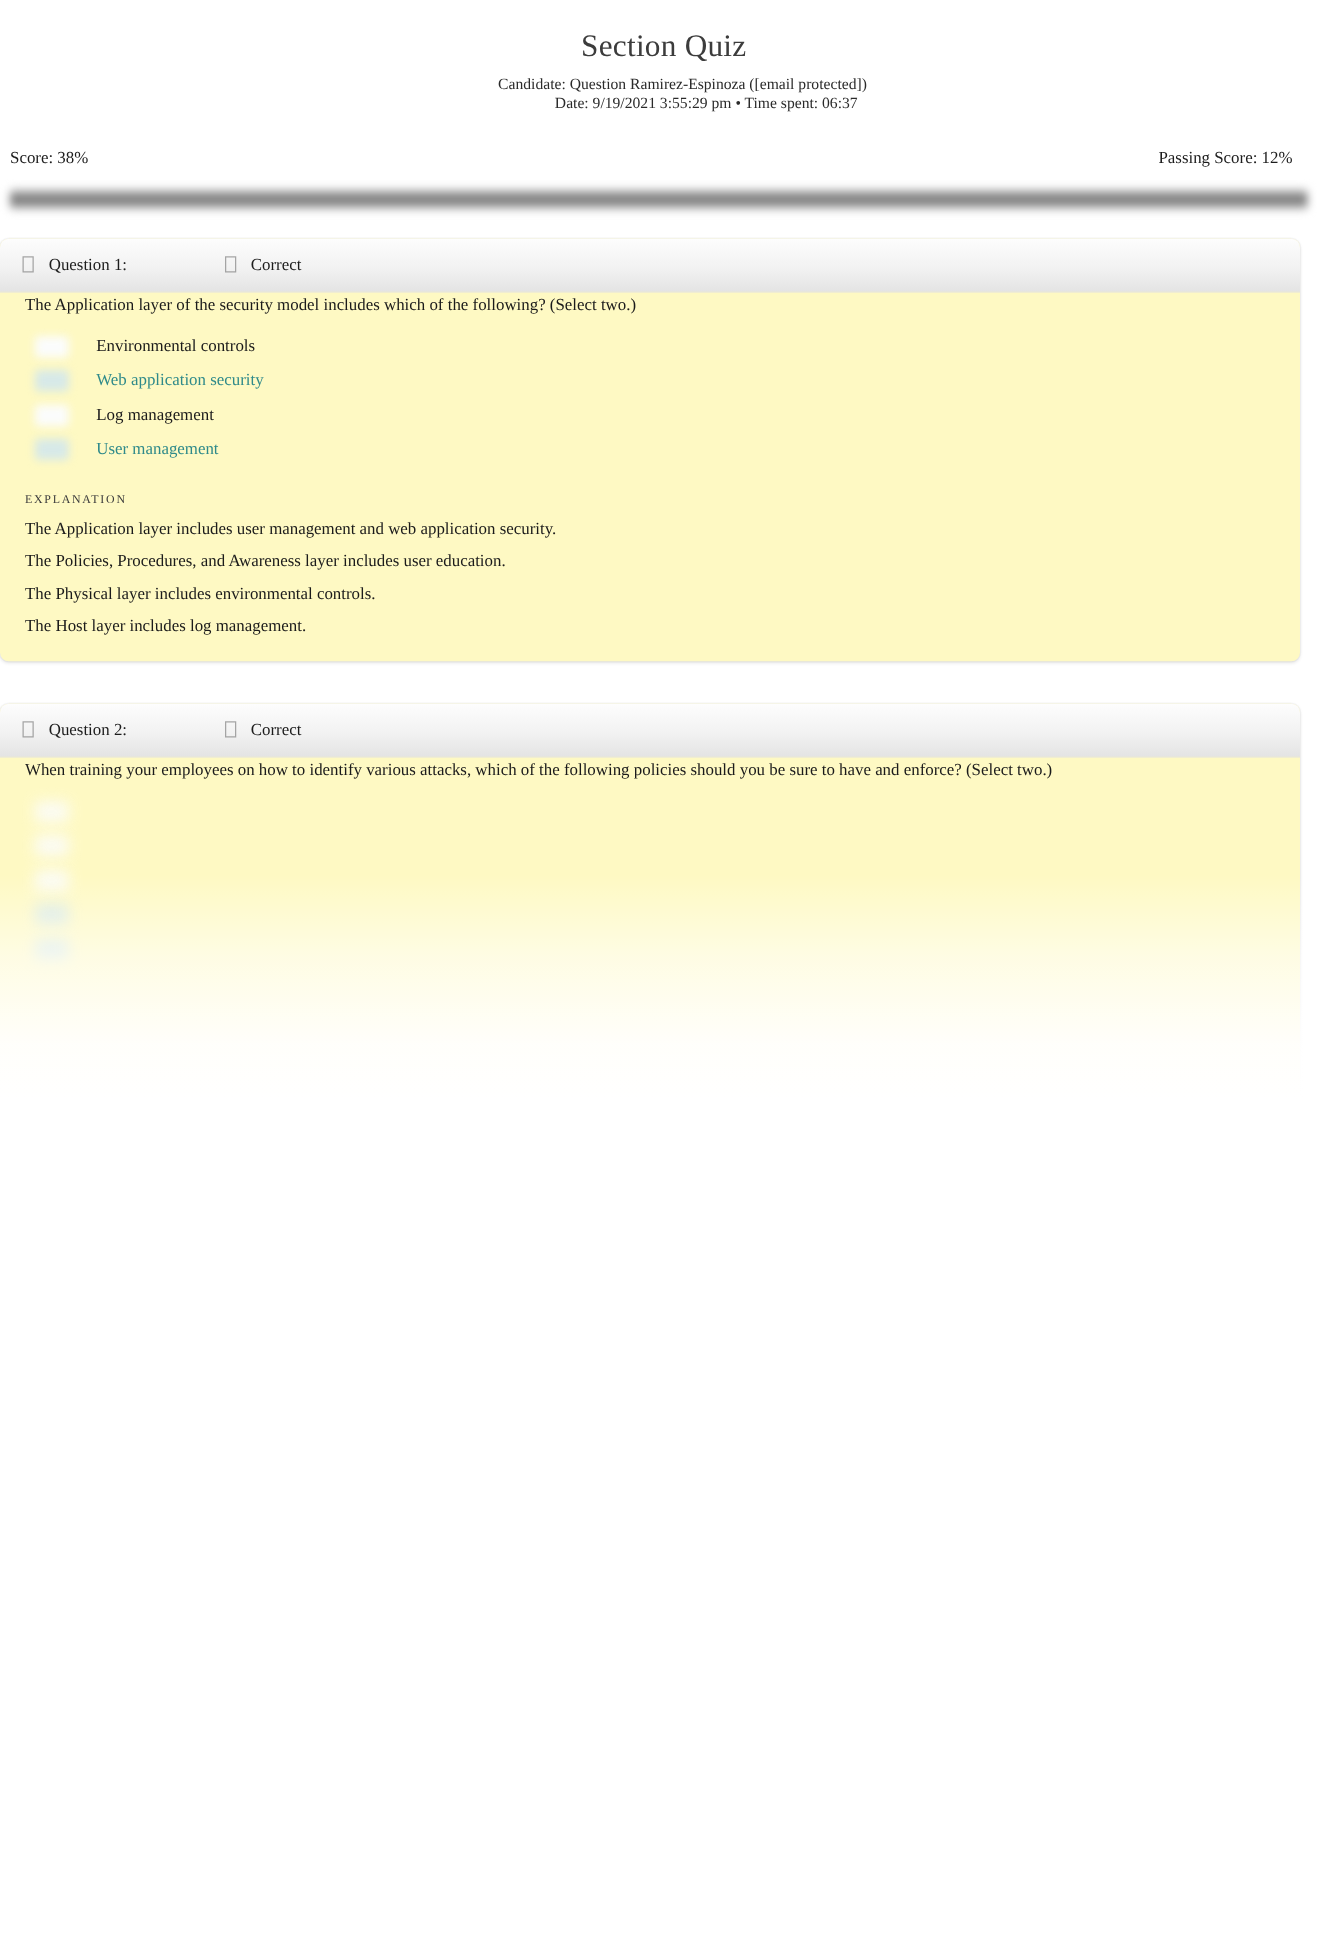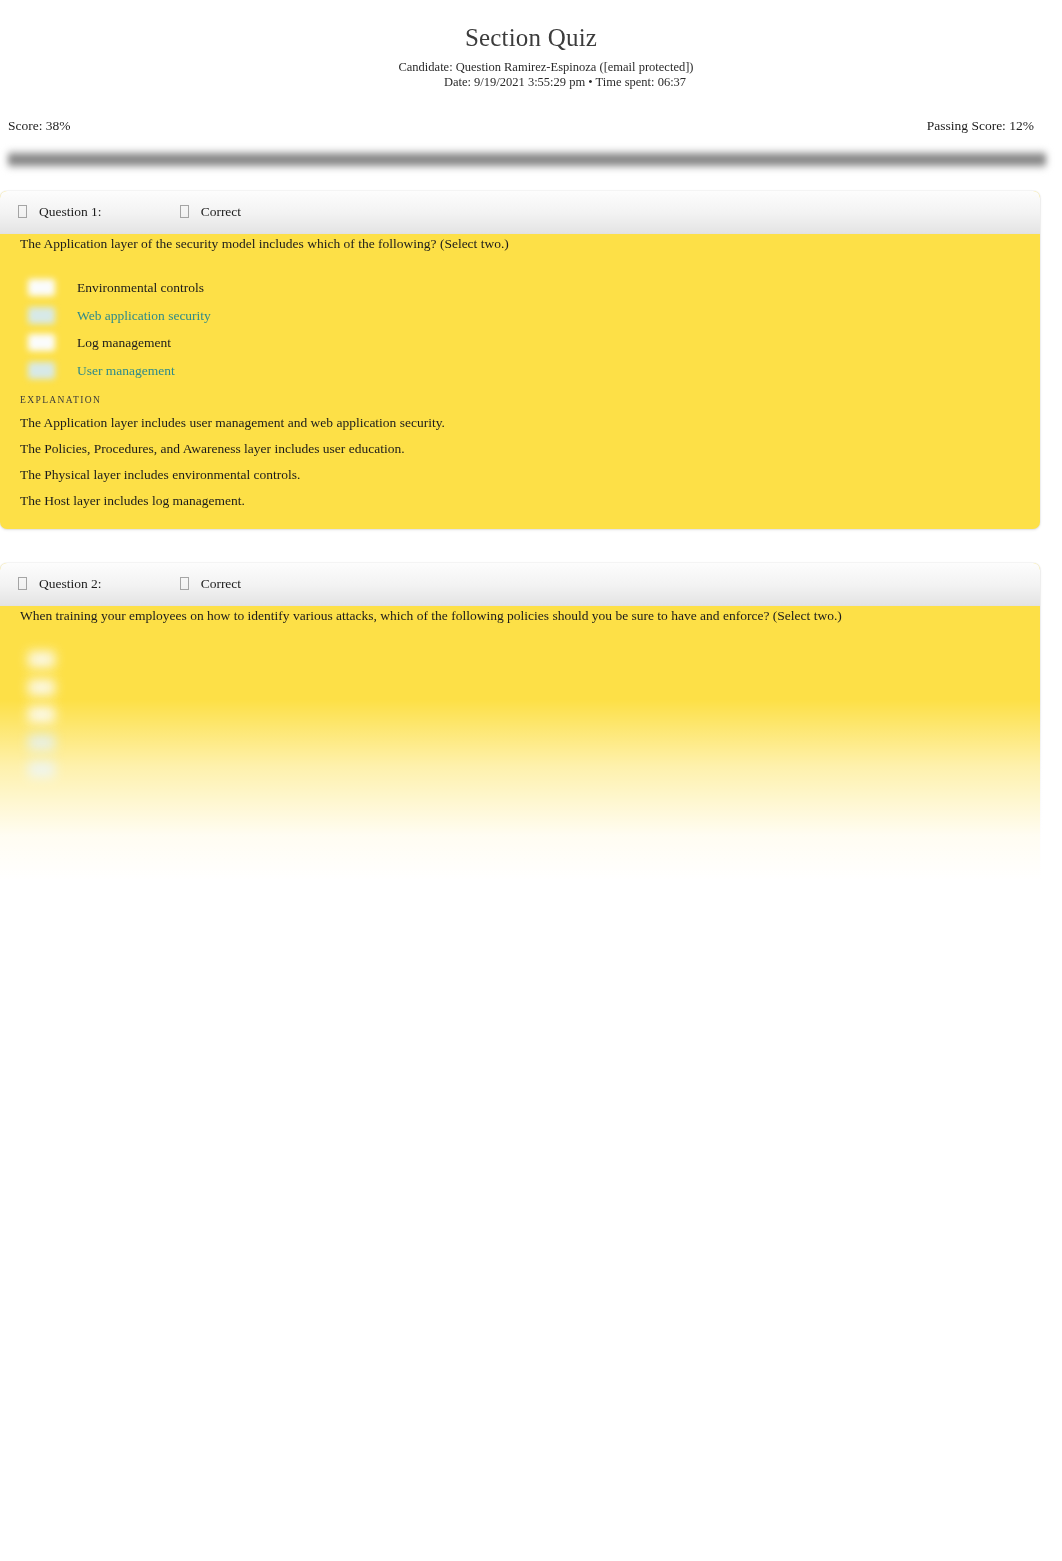--- a/index.html
+++ b/index.html
@@ -84,21 +84,21 @@
   }
 
   
   .cards {
     position: relative;
     margin-top: 14px;
   }
   .qcard {
     position: relative;
     margin: 0 22px 0 0;
-    background: #fde047;
+    background: #fef9c3;
     border-radius: 7px;
     box-shadow: 0 1px 3px rgba(0,0,0,0.11), 0 0 0 1px rgba(0,0,0,0.03);
     overflow: hidden;
   }
   .qcard + .qcard { margin-top: 34px; }
 
   .qhead {
     position: relative;
     height: 42px;
     background: linear-gradient(to bottom, #fdfdfd 0%, #f2f2f2 55%, #e4e4e4 100%);
@@ -143,21 +143,21 @@
     filter: blur(0.4px);
   }
 
   .answers {
     margin: 0 0 16px 0;
     padding: 0;
     list-style: none;
   }
   .answer {
     display: flex;
-    align-items: flex-end;
+    align-items: flex-start;
     height: 27.5px;
   }
   .abadge {
     width: 27px;
     height: 17px;
     border-radius: 3px;
     margin-left: 8px;
     margin-right: 22px;
     flex: 0 0 auto;
     background: #fbfcfc;

